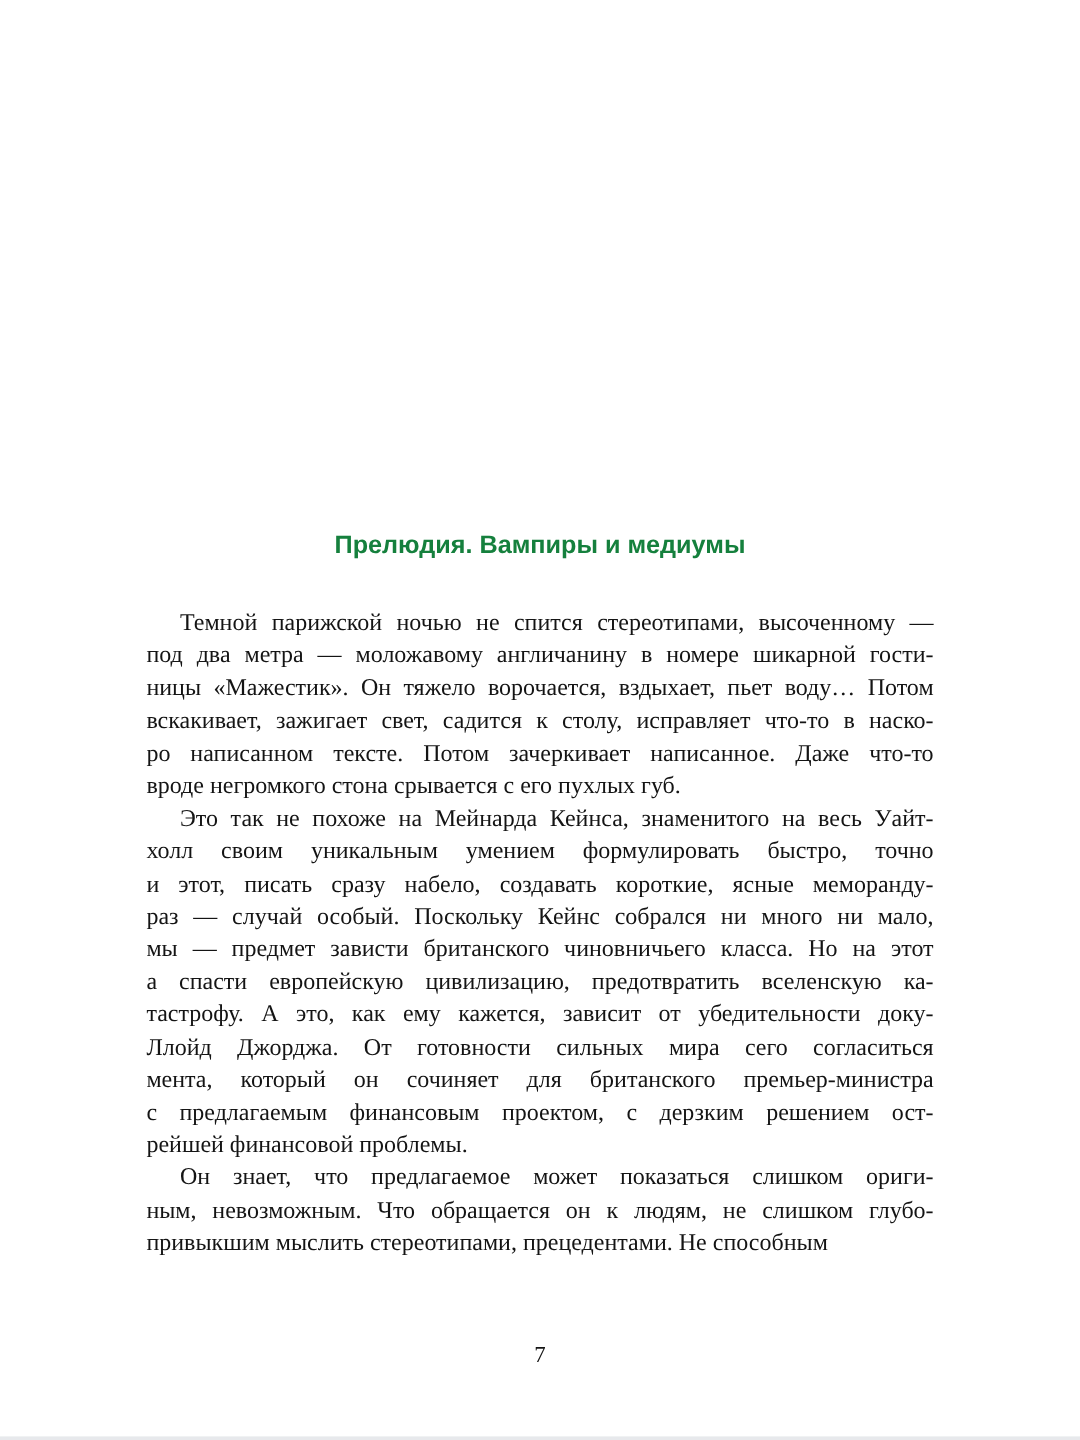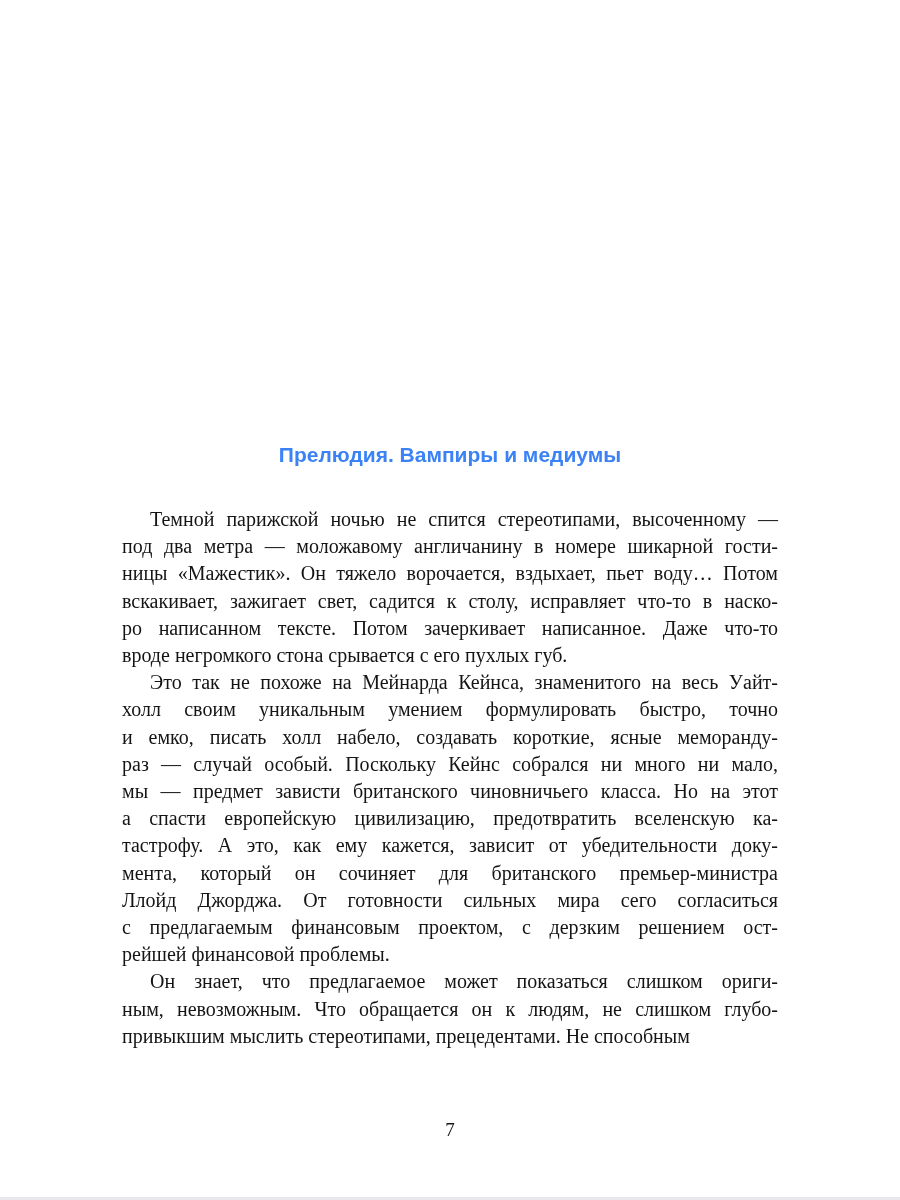--- a/index.html
+++ b/index.html
@@ -25,21 +25,21 @@
     width: 656px;
   }
   .heading {
     margin-top: 442px;
     margin-bottom: 38px;
     text-align: center;
     font-family: "Liberation Sans", "DejaVu Sans", sans-serif;
     font-weight: 700;
     font-size: 21px;
     line-height: 26px;
-    color: #3b82f6;
+    color: #15803d;
   }
   .paragraph {
     margin: 0;
   }
   .line {
     font-size: 20px;
     line-height: 27.2px;
     text-align: justify;
     text-align-last: justify;
     white-space: normal;
@@ -71,27 +71,27 @@
           <div class="line first">Темной парижской ночью не спится стереотипами, высоченному —</div>
           <div class="line">под два метра — моложавому англичанину в номере шикарной гости-</div>
           <div class="line">ницы «Мажестик». Он тяжело ворочается, вздыхает, пьет воду… Потом</div>
           <div class="line">вскакивает, зажигает свет, садится к столу, исправляет что-то в наско-</div>
           <div class="line">ро написанном тексте. Потом зачеркивает написанное. Даже что-то</div>
           <div class="line last">вроде негромкого стона срывается с его пухлых губ.</div>
         </div>
         <div class="paragraph">
           <div class="line first">Это так не похоже на Мейнарда Кейнса, знаменитого на весь Уайт-</div>
           <div class="line">холл своим уникальным умением формулировать быстро, точно</div>
-          <div class="line">и емко, писать холл набело, создавать короткие, ясные меморанду-</div>
+          <div class="line">и этот, писать сразу набело, создавать короткие, ясные меморанду-</div>
           <div class="line">раз — случай особый. Поскольку Кейнс собрался ни много ни мало,</div>
           <div class="line">мы — предмет зависти британского чиновничьего класса. Но на этот</div>
           <div class="line">а спасти европейскую цивилизацию, предотвратить вселенскую ка-</div>
           <div class="line">тастрофу. А это, как ему кажется, зависит от убедительности доку-</div>
+          <div class="line">Ллойд Джорджа. От готовности сильных мира сего согласиться</div>
           <div class="line">мента, который он сочиняет для британского премьер-министра</div>
-          <div class="line">Ллойд Джорджа. От готовности сильных мира сего согласиться</div>
           <div class="line">с предлагаемым финансовым проектом, с дерзким решением ост-</div>
           <div class="line last">рейшей финансовой проблемы.</div>
         </div>
         <div class="paragraph">
           <div class="line first">Он знает, что предлагаемое может показаться слишком ориги-</div>
           <div class="line">ным, невозможным. Что обращается он к людям, не слишком глубо-</div>
           <div class="line last">привыкшим мыслить стереотипами, прецедентами. Не способным</div>
         </div>
       </div>
   </div>

